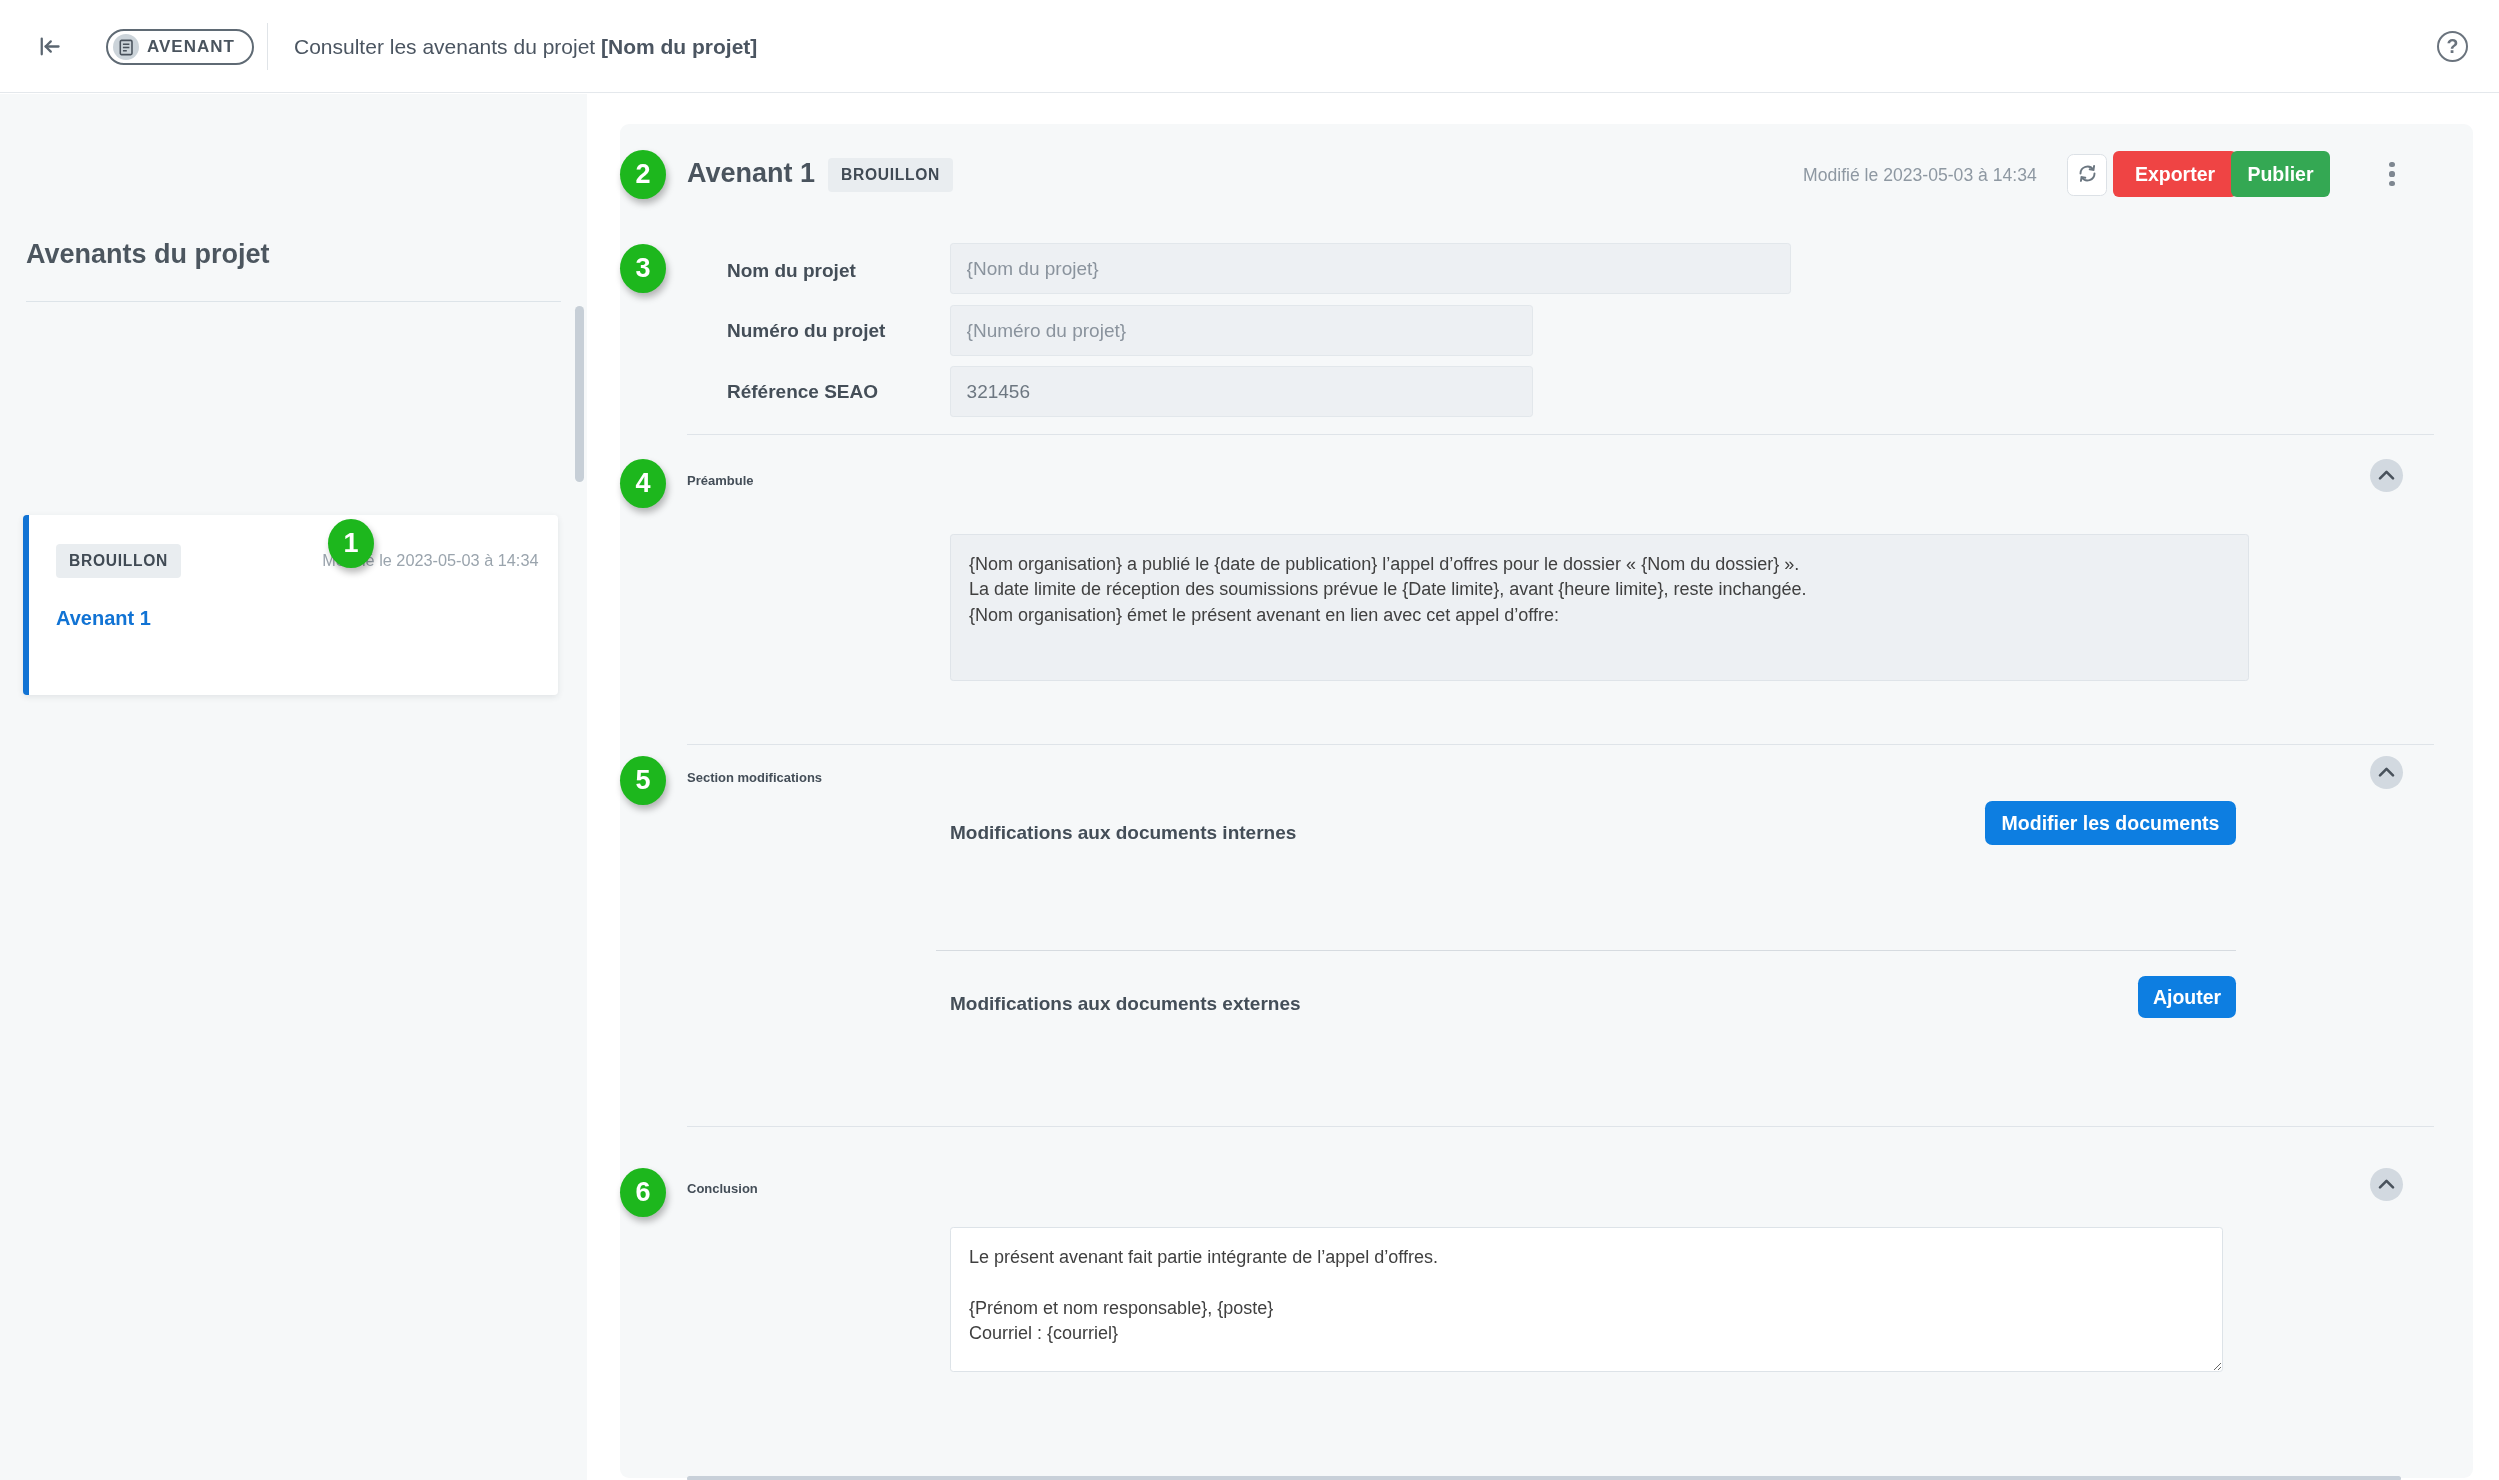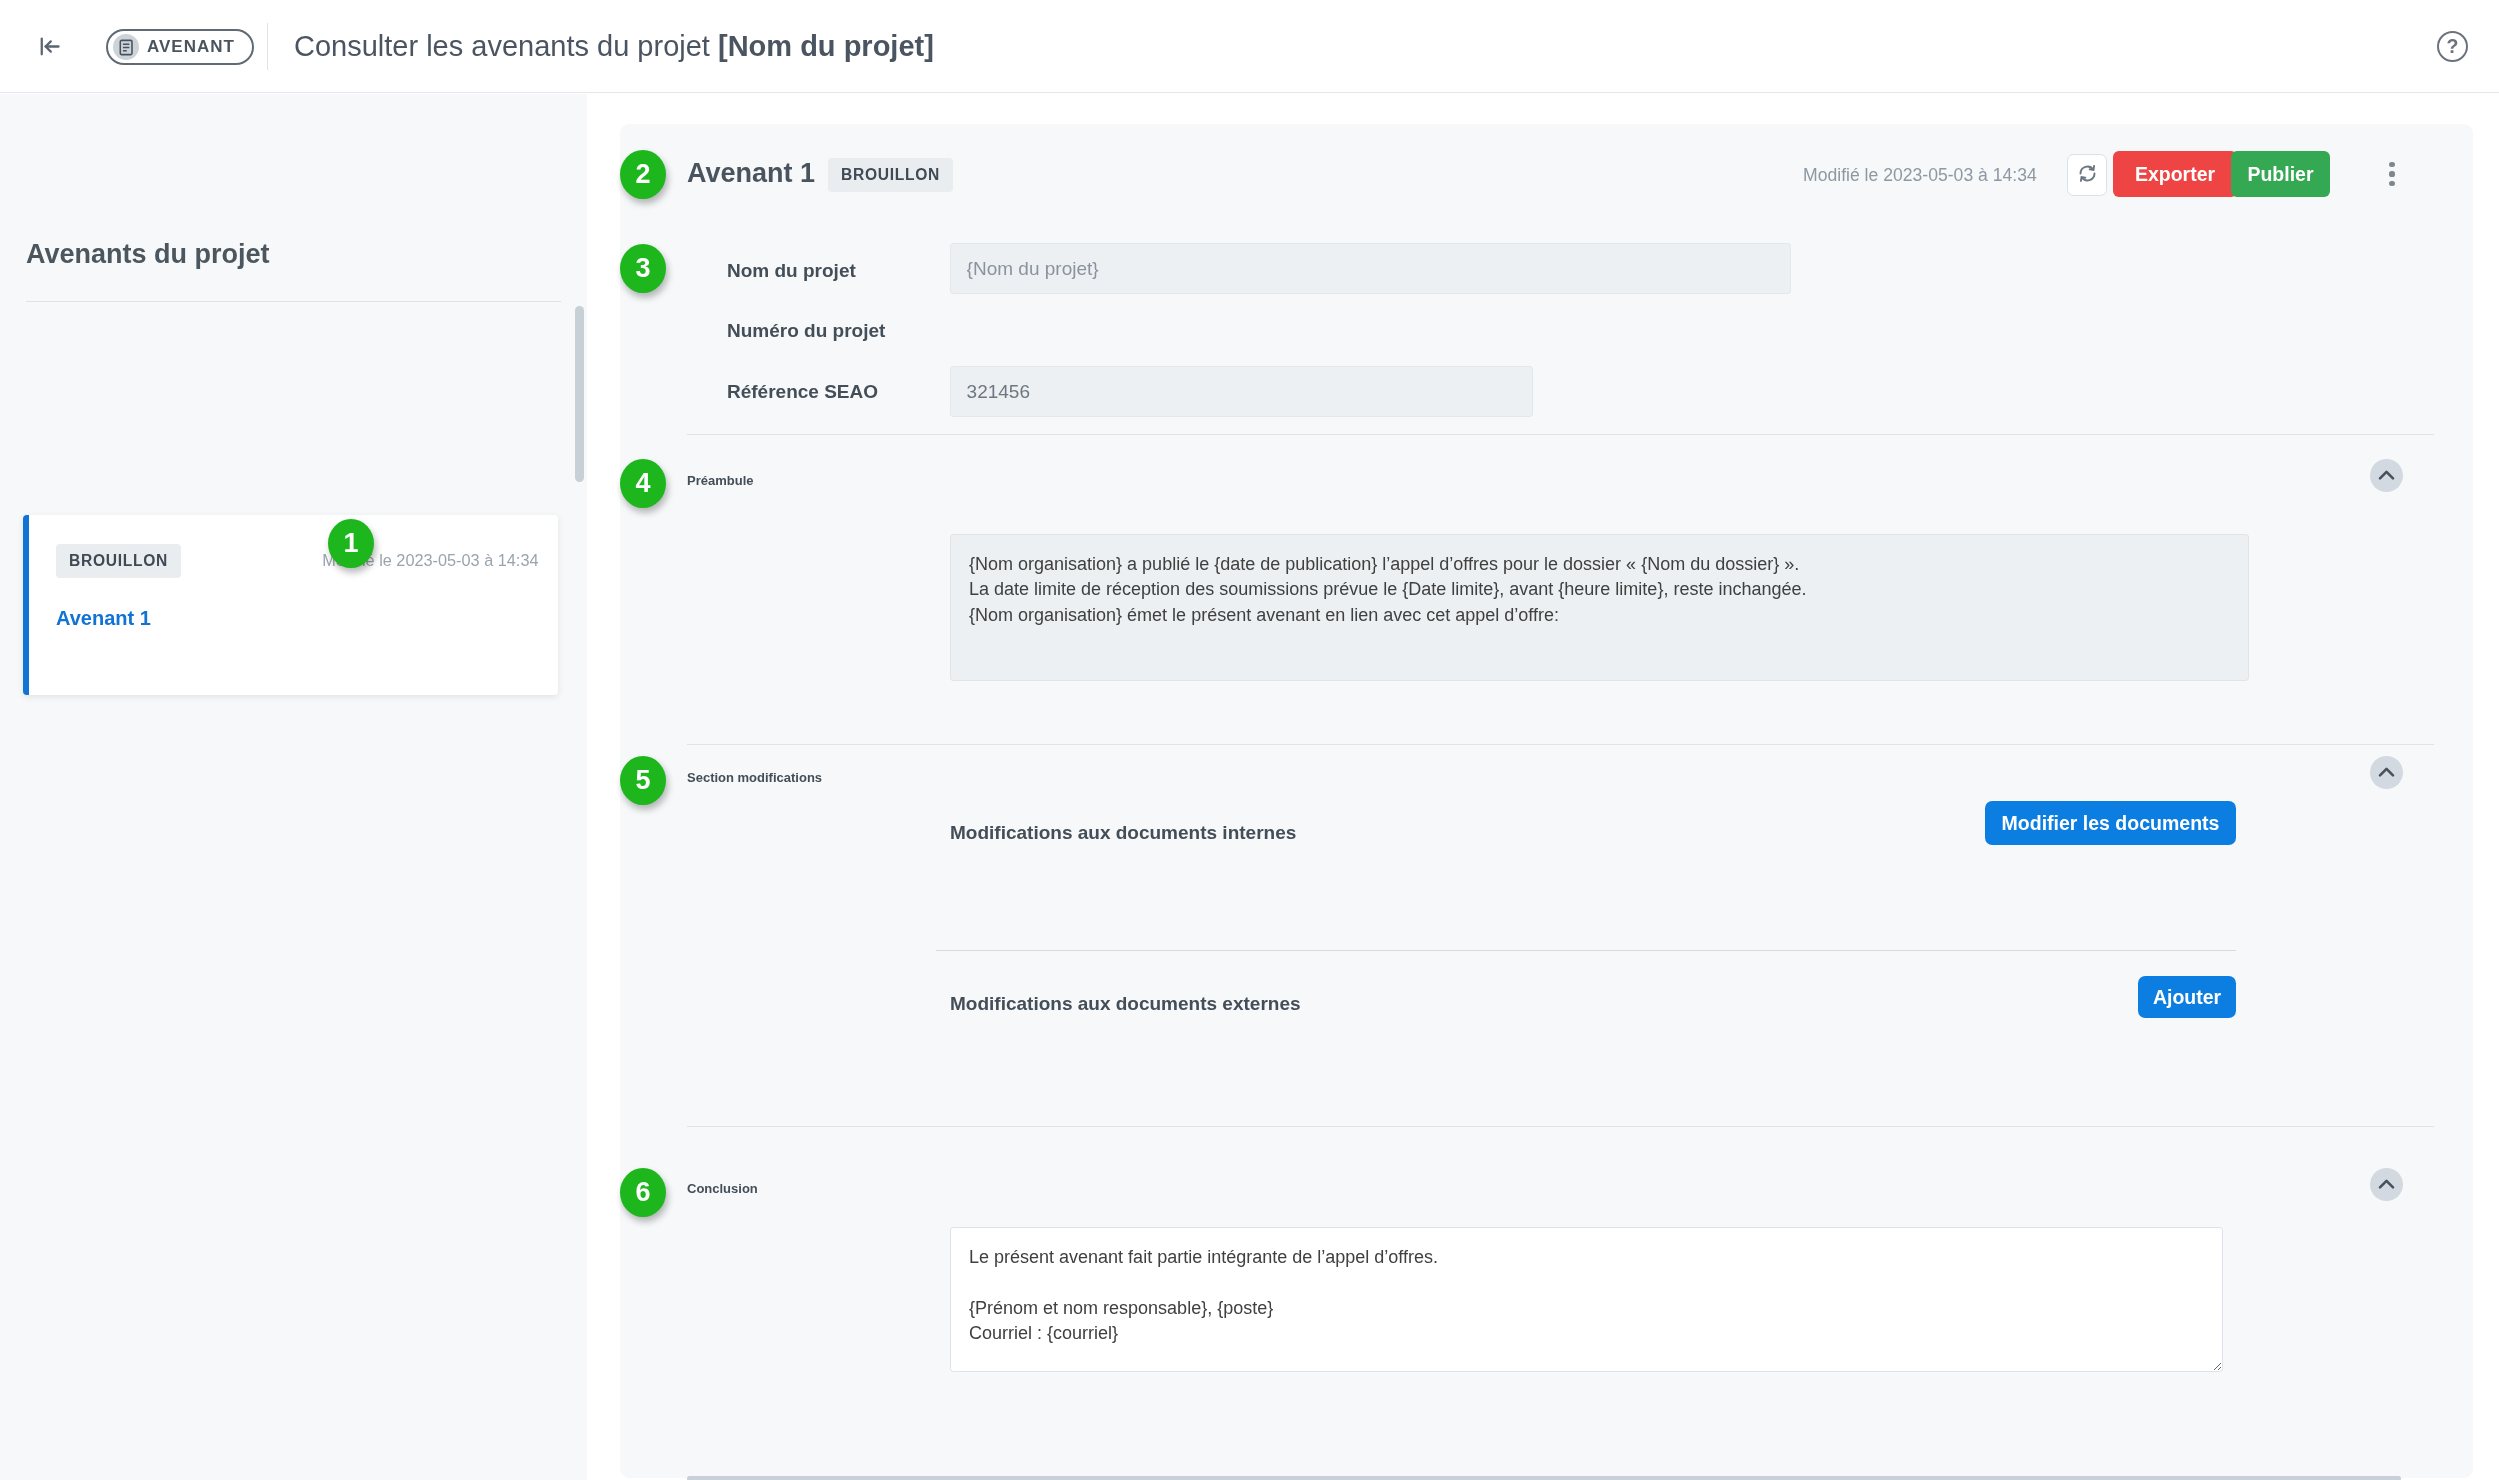--- a/index.html
+++ b/index.html
@@ -7,21 +7,21 @@
   body { font-family:"Liberation Sans", sans-serif; color:#4a545e; }
   .screen { position:relative; width:2500px; height:1480px; overflow:hidden; background:#ffffff; }
 
   
   .topbar { position:absolute; left:0; top:0; width:2500px; height:93px; background:#ffffff; border-bottom:1.3px solid #e4e8ec; z-index:5;text-align:right; }
   .back-btn { position:absolute; left:34px; top:31px; width:31px; height:31px; cursor:pointer; }
   .module-pill { position:absolute; left:106px; top:29px; height:36px; display:flex; align-items:center; gap:7.8px; padding:0 17px 0 5.2px; border:2px solid #5f6a74; border-radius:18px; background:#ffffff; }
   .module-pill .doc-circle { width:26px; height:26px; border-radius:50%; background:#ccd4da; display:flex; align-items:center; justify-content:center; }
   .module-pill .label { font-size:17px; font-weight:700; letter-spacing:1px; color:#4a545e; }
   .topbar-vdiv { position:absolute; left:267px; top:23.4px; width:1.3px; height:47px; background:#e0e4e8; }
-  .page-title { position:absolute; left:294px; top:0; height:93px; display:flex; align-items:center; font-size:29px; color:#4b5561; white-space:pre; }
+  .page-title { position:absolute; left:294px; top:0; height:93px; display:flex; align-items:center; font-size:21px; color:#4b5561; white-space:pre; }
   .page-title b { font-weight:700; }
   .help-btn { position:absolute; left:2437px; top:31px; width:31px; height:31px; border:2.6px solid #6a737d; border-radius:50%; display:flex; align-items:center; justify-content:center; font-size:19.5px; font-weight:700; color:#6a737d; cursor:pointer; background:#fff; }
 
   
   .sidebar { position:absolute; left:0; top:94px; width:587px; height:1386px; background:#f6f8f9; }
   .sidebar-heading { position:absolute; left:26px; top:145px; font-size:27px; color:#4c565f; }
   .sidebar-hdiv { position:absolute; left:26px; top:207px; width:535px; height:1.3px; background:#dde4e9; }
   .create-card { position:absolute; left:23px; top:216px; width:535px; height:189px; background:#eceff1; border:2px dotted #a9b2ba; border-radius:5.2px; cursor:pointer; }
   .create-card .create-label { position:absolute; left:0; right:0; top:57px; text-align:center; font-size:24px; color:#57616b; }
   .create-card .plus-wrap { position:absolute; left:0; right:0; top:107px; display:flex; justify-content:center; }
@@ -129,20 +129,21 @@
   <button class="btn btn-publish">Publier</button>
   <span class="kebab">
       <i></i>
       <i></i>
       <i></i>
     </span>
 
   <label class="field-label" style="top:260px;">Nom du projet</label>
   <input class="field-input" style="top: 243px; width: 841px;" readonly="" value="{Nom du projet}">
   <label class="field-label" style="top:320px;">Numéro du projet</label>
+  <input class="field-input" style="top: 305px; width: 583px;" readonly="" value="{Numéro du projet}">
   <label class="field-label" style="top:381px;">Référence SEAO</label>
   <input class="field-input dark" style="top: 366px; width: 583px;" readonly="" value="321456">
 
   <div class="hdiv" style="top:434px;"></div>
 
   <h3 class="section-heading" style="top:473px;">Préambule</h3>
   <button class="collapse-btn" style="top:459px;">
     <svg width="17" height="10.4" viewBox="0 0 26 16" fill="none" stroke="#49525c" stroke-width="4" stroke-linecap="round" stroke-linejoin="round">
         <polyline points="3,13 13,3 23,13"></polyline>
       </svg>

